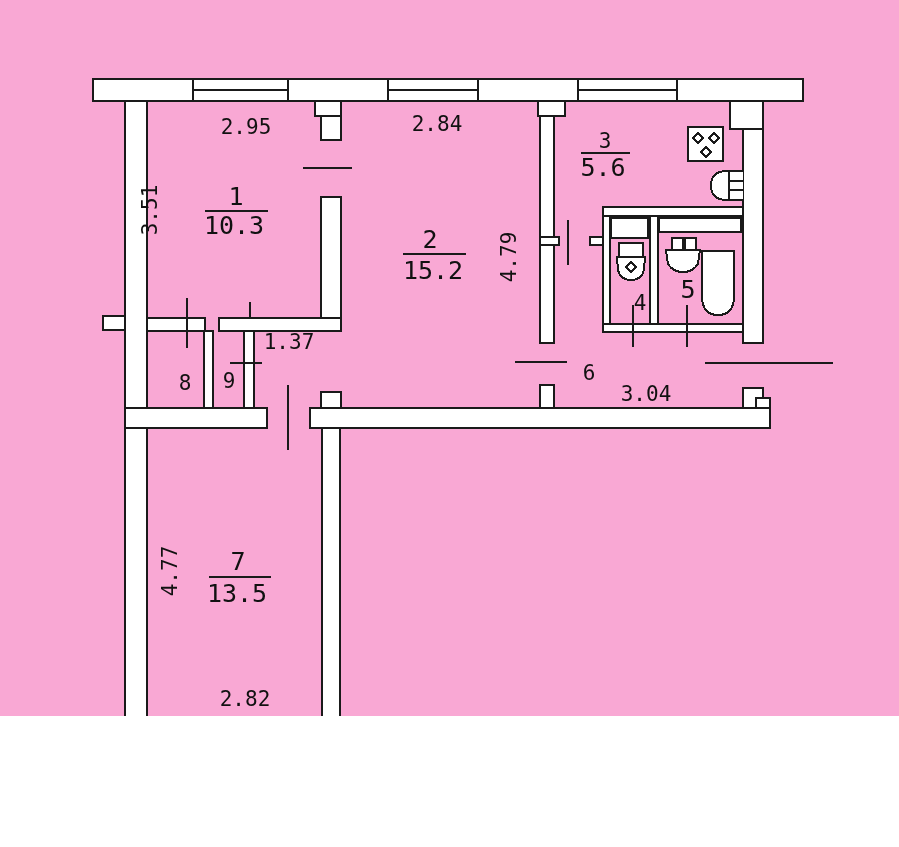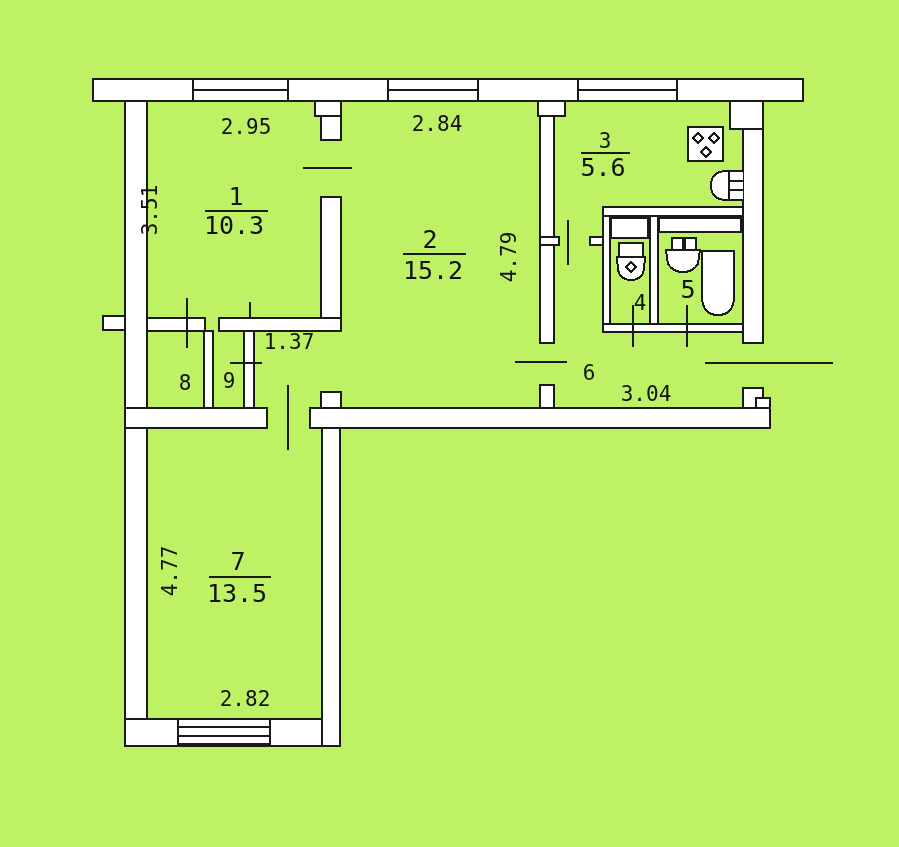--- a/index.html
+++ b/index.html
@@ -1,18 +1,18 @@
 <!DOCTYPE html>
 <html><head>
 <meta charset="utf-8">
 <style>
   html, body { margin: 0; padding: 0; background: #ffffff; }
   .plan-wrap {
-    width: 899px; height: 847px; position: relative;
-    background: #bef264; overflow: hidden;
+    width: 899px; height: 716px; position: relative;
+    background: #f9a8d4; overflow: hidden;
     font-family: "DejaVu Sans Mono", monospace;
   }
   svg { display: block; }
   .wall { fill: #ffffff; stroke: #1a1a1a; stroke-width: 2.2; }
   .win  { fill: #ffffff; stroke: #1a1a1a; stroke-width: 2; }
   .mark { stroke: #1a1a1a; stroke-width: 2.2; fill: none; }
   .fix  { fill: #ffffff; stroke: #1a1a1a; stroke-width: 2; }
   .lbl  {
     fill: #111111; font-family: "DejaVu Sans Mono", monospace;
     text-anchor: middle;

